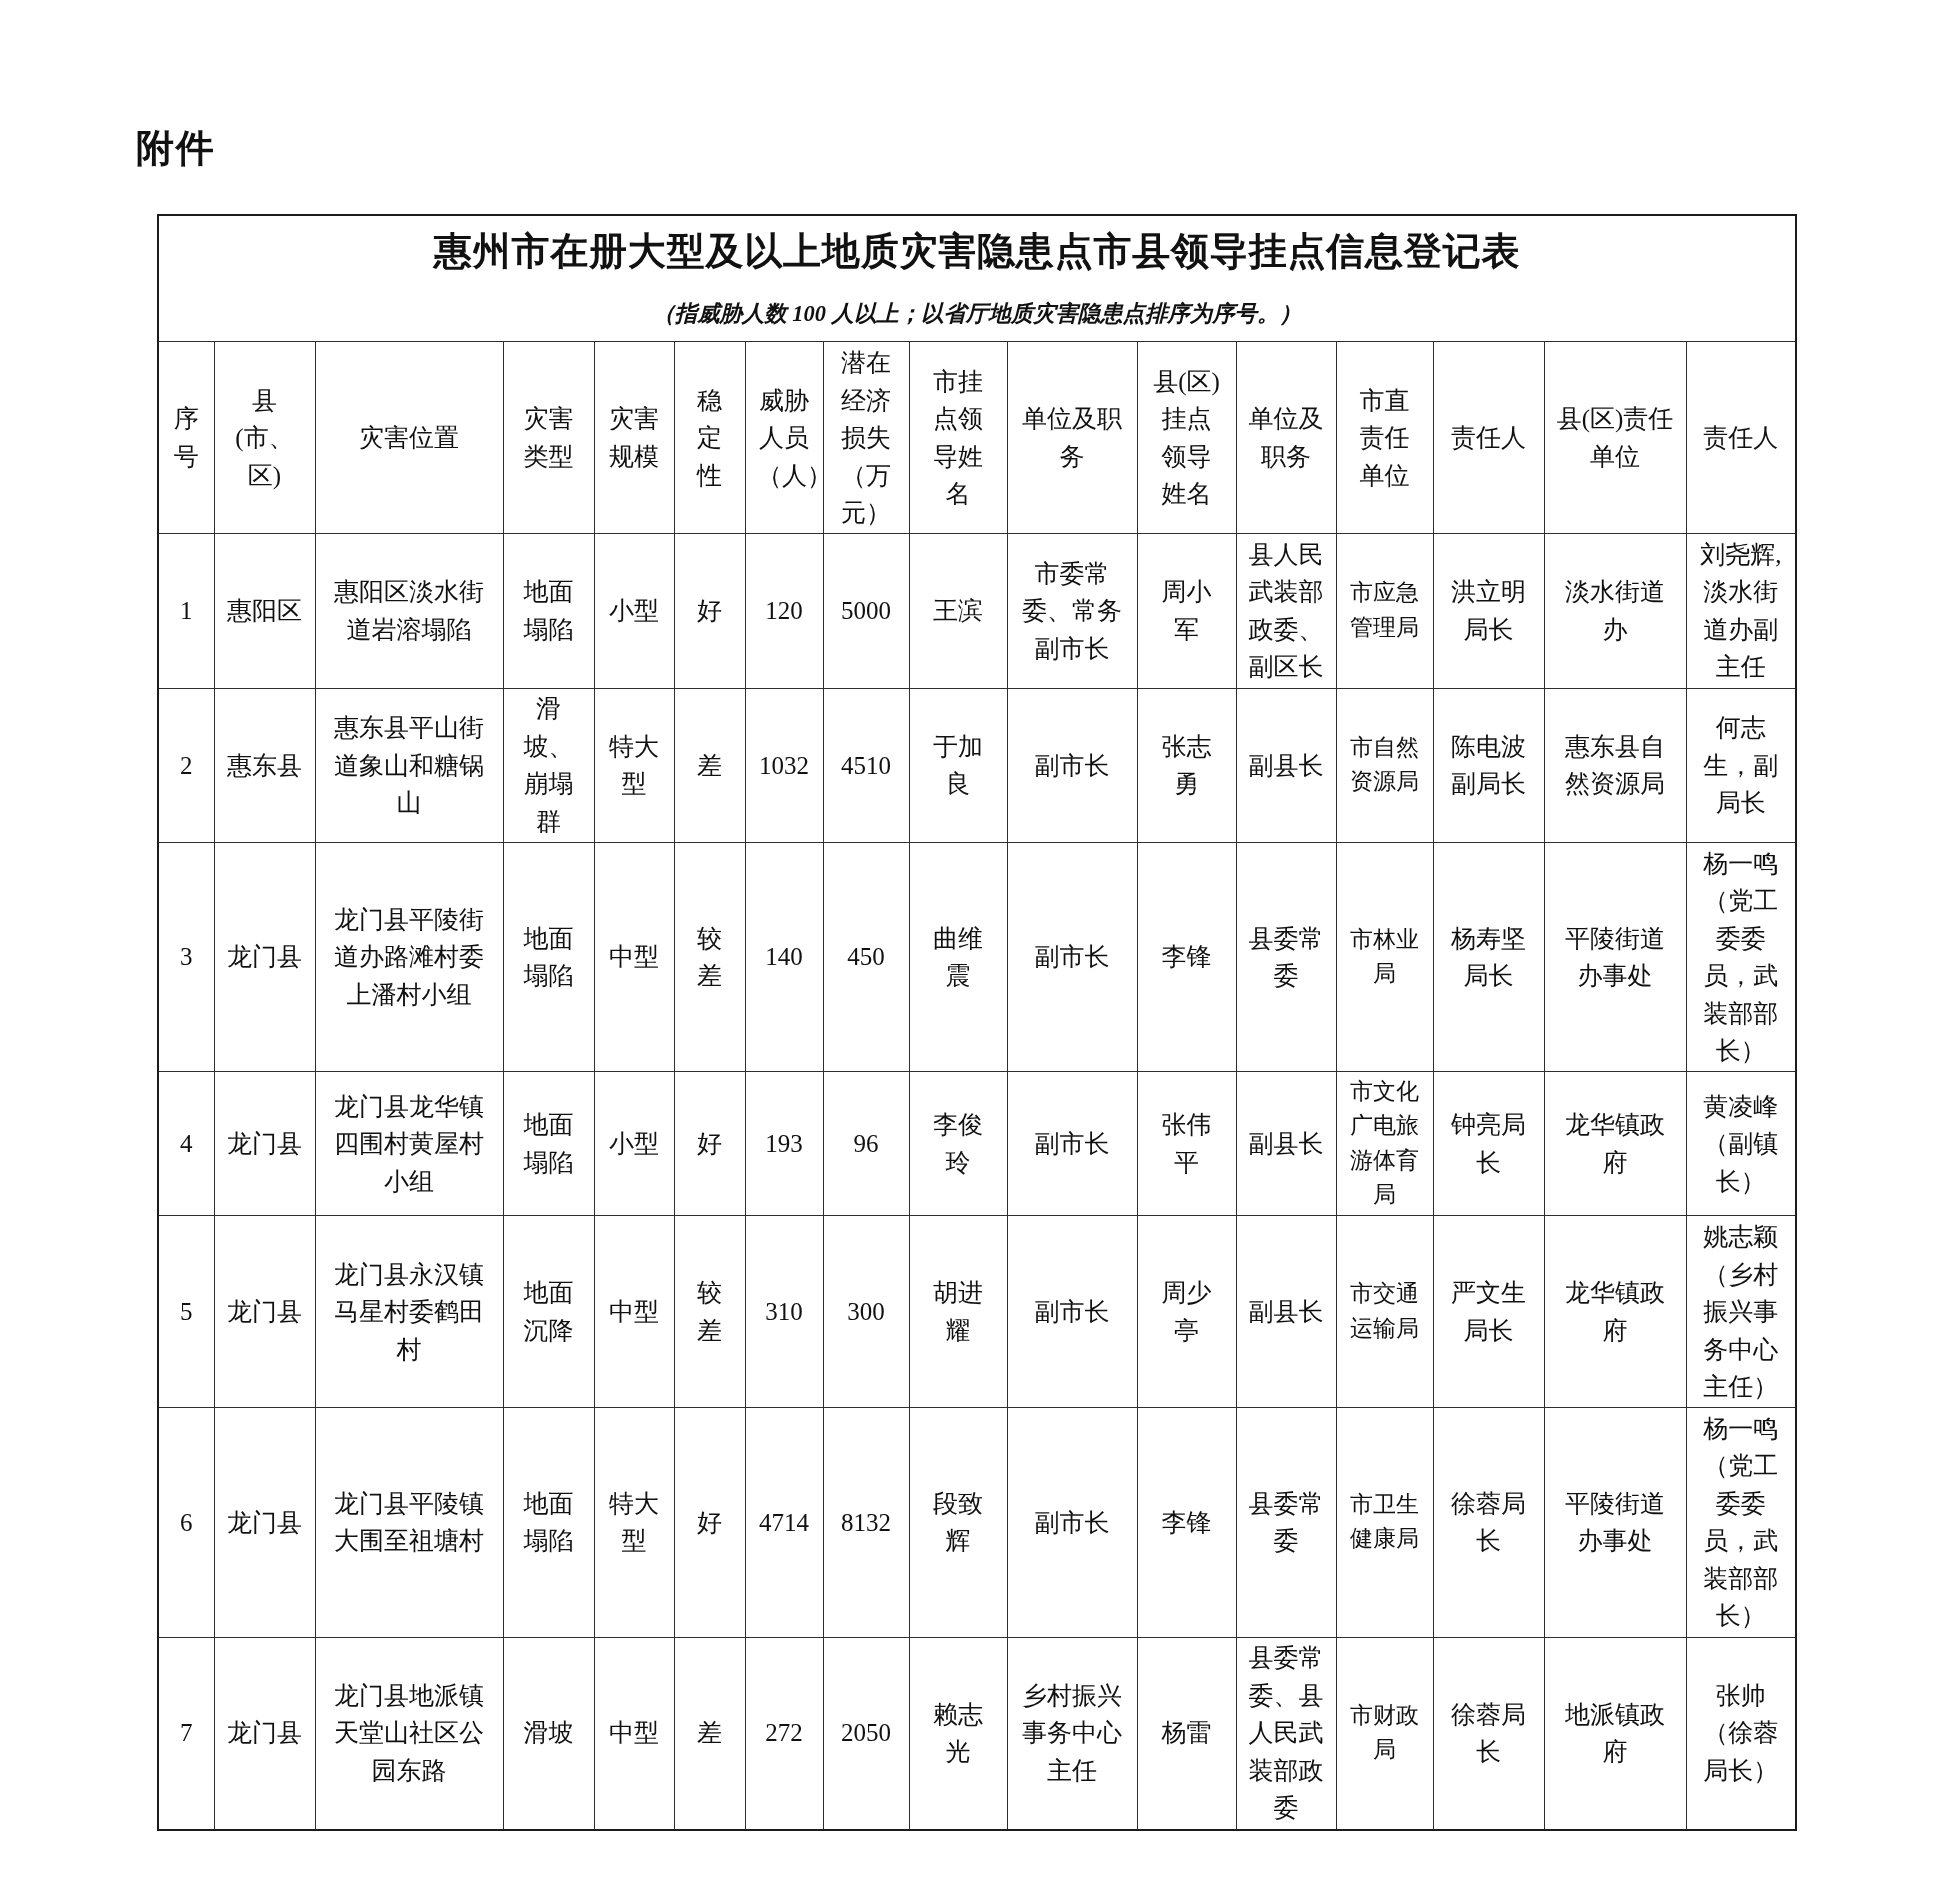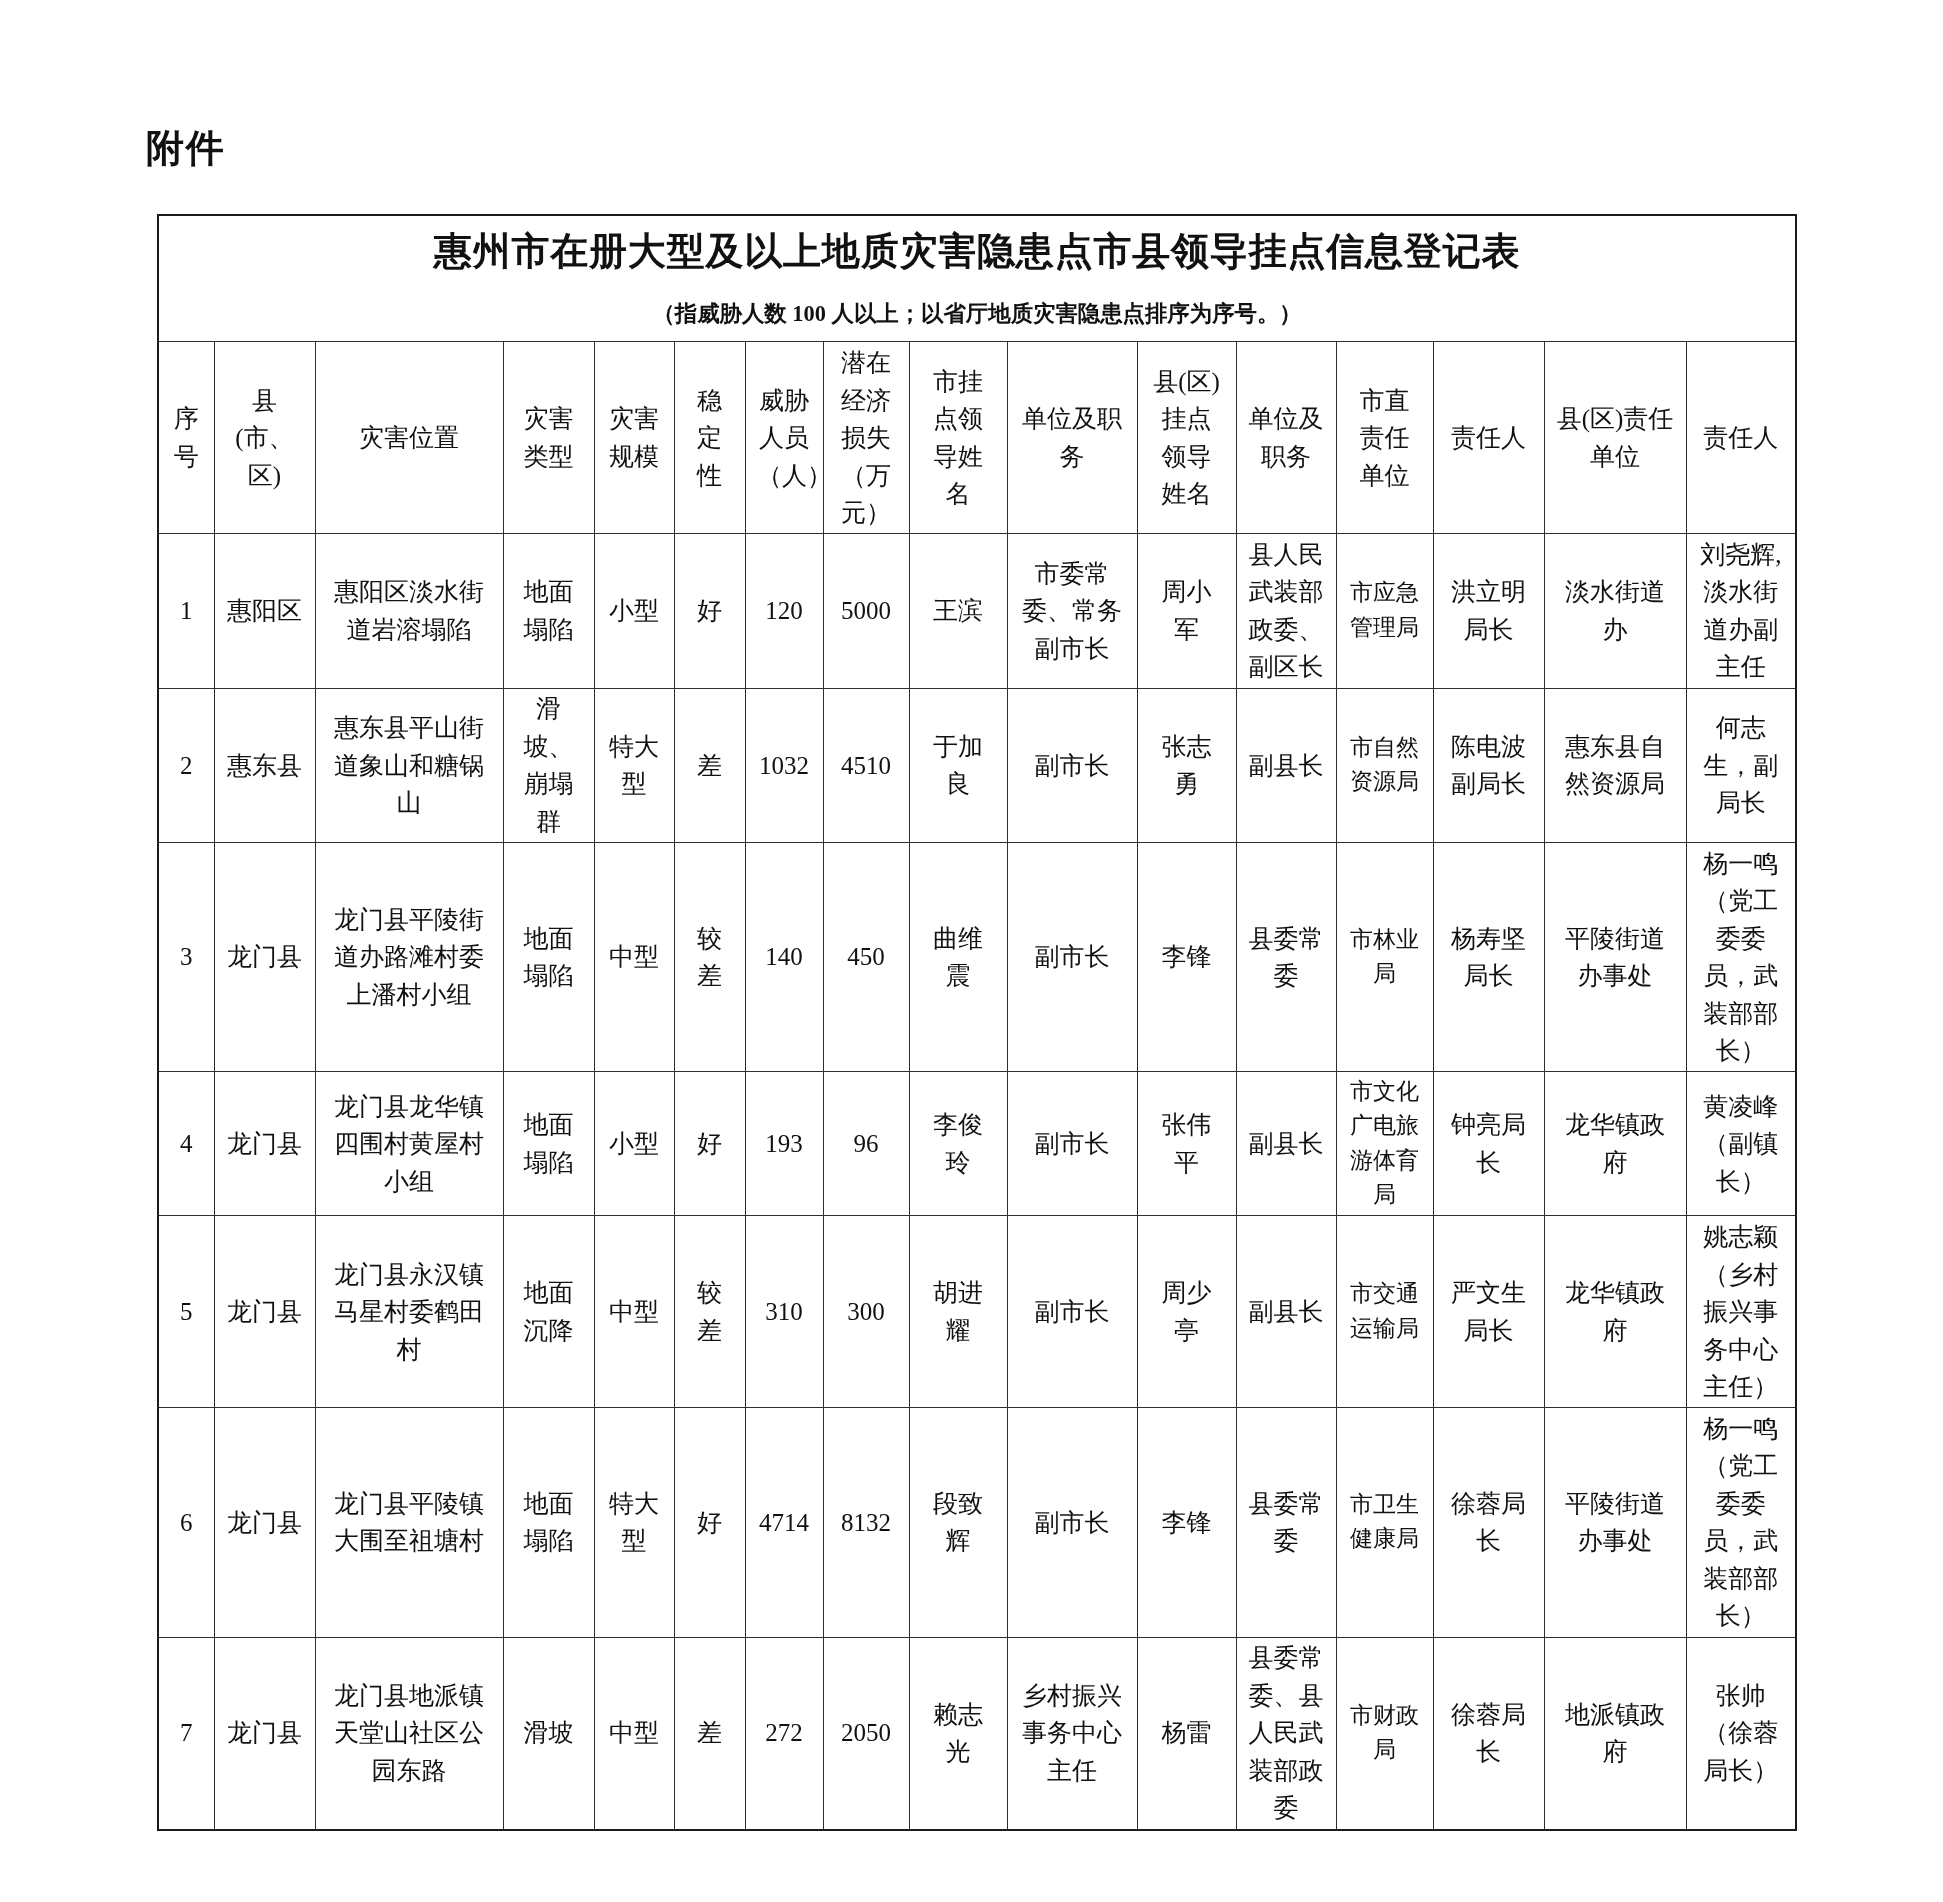--- a/index.html
+++ b/index.html
@@ -6,21 +6,21 @@
   .page {
     position: relative;
     width: 1943px;
     height: 1902px;
     background: #ffffff;
     font-family: "Liberation Serif", "DejaVu Serif", serif;
     color: #111111;
   }
   .attachment-label {
     position: absolute;
-    left: 146px;
+    left: 136px;
     top: 123px;
     font-size: 38px;
     font-weight: bold;
     letter-spacing: 1.7px;
     text-align: center;
   }
   table.reg-table {
     position: absolute;
     left: 157px;
     top: 214px;
@@ -47,20 +47,21 @@
     font-size: 38px;
     font-weight: bold;
     letter-spacing: 0.8px;
     line-height: 1.2;
   }
   .table-subtitle {
     font-size: 22.4px;
     font-weight: bold;
     margin-top: 26px;
     line-height: 1.2;
+    font-style: italic;
   }
   tr.header-row { height: 172px; }
   tbody tr:nth-child(1) { height: 142px; }
   tbody tr:nth-child(2) { height: 124px; }
   tbody tr:nth-child(3) { height: 211px; }
   tbody tr:nth-child(4) { height: 144px; }
   tbody tr:nth-child(5) { height: 190px; }
   tbody tr:nth-child(6) { height: 209px; }
   tbody tr:nth-child(7) { height: 181px; }
 </style>

